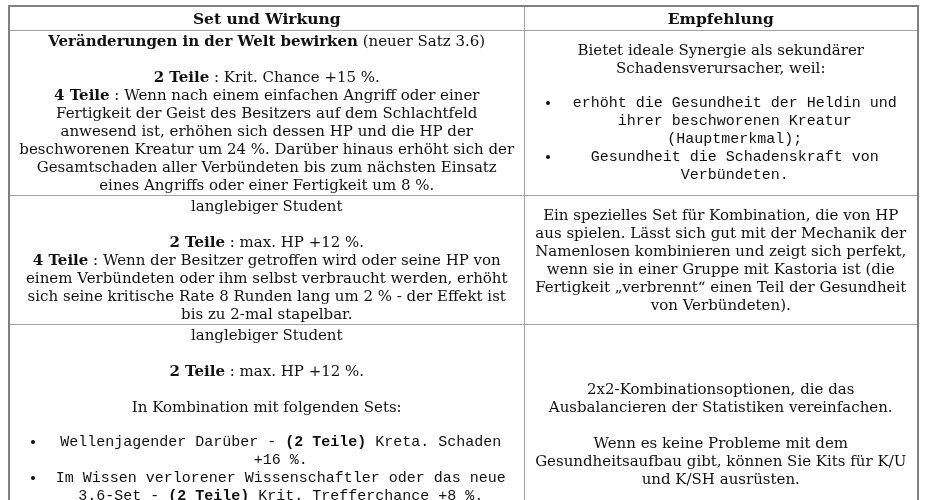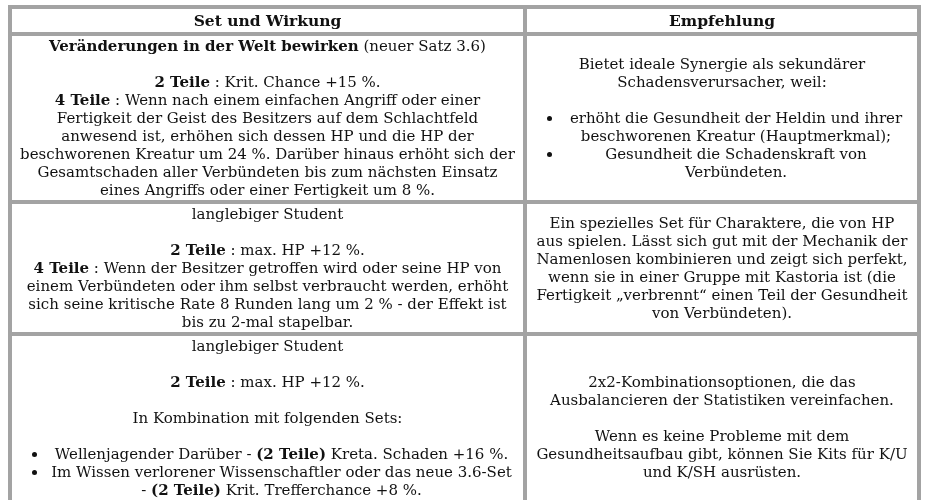--- a/index.html
+++ b/index.html
@@ -19,21 +19,21 @@
     width: 909px;
   }
   table.set-table {
     width: 909px;
     border-collapse: collapse;
     table-layout: fixed;
     border: 2px solid #7f7f7f;
     background: #ffffff;
   }
   th, td {
-    border: 4px solid #a3a3a3;
+    border: 1px solid #a3a3a3;
     text-align: center;
     vertical-align: middle;
     padding: 1px 8px;
     font-size: 15px;
     line-height: 18px;
     overflow: hidden;
   }
   th {
     font-size: 15.5px;
     font-weight: bold;
@@ -45,20 +45,21 @@
   tr.r1 > td { height: 153px; }
   tr.r2 > td { height: 122px; }
   tr.r3 > td { height: 178px; }
   p { margin: 0; }
   .gap { margin-top: 18px; }
   strong, .b { font-weight: bold; }
   ul {
     margin: 0;
     padding: 0 0 0 28px;
     list-style: disc outside;
+    font-family: Liberation Mono, monospace;
   }
   li {
     text-align: center;
     line-height: 18px;
   }
 </style>
 </head>
 <body>
 
 <div class="page">
@@ -90,21 +91,21 @@
         </td>
       </tr>
 
       <tr class="r2">
         <td>
           <p>langlebiger Student</p>
           <p class="gap"><strong>2 Teile</strong><span> : max. HP +12 %.</span></p>
           <p><strong>4 Teile</strong><span> : Wenn der Besitzer getroffen wird oder seine HP von einem Verbündeten oder ihm selbst verbraucht werden, erhöht sich seine kritische Rate 8 Runden lang um 2 % - der Effekt ist bis zu 2-mal stapelbar.</span></p>
         </td>
         <td>
-          <p>Ein spezielles Set für Charaktere, die von HP aus spielen. Lässt sich gut mit der Mechanik der Namenlosen kombinieren und zeigt sich perfekt, wenn sie in einer Gruppe mit Kastoria ist (die Fertigkeit „verbrennt“ einen Teil der Gesundheit von Verbündeten).</p>
+          <p>Ein spezielles Set für Kombination, die von HP aus spielen. Lässt sich gut mit der Mechanik der Namenlosen kombinieren und zeigt sich perfekt, wenn sie in einer Gruppe mit Kastoria ist (die Fertigkeit „verbrennt“ einen Teil der Gesundheit von Verbündeten).</p>
         </td>
       </tr>
 
       <tr class="r3">
         <td>
           <p>langlebiger Student</p>
           <p class="gap"><strong>2 Teile</strong><span> : max. HP +12 %.</span></p>
           <p class="gap">In Kombination mit folgenden Sets:</p>
           <ul class="gap">
             <li><span>Wellenjagender Darüber - </span><strong>(2 Teile)</strong><span> Kreta. Schaden +16 %.</span></li>

